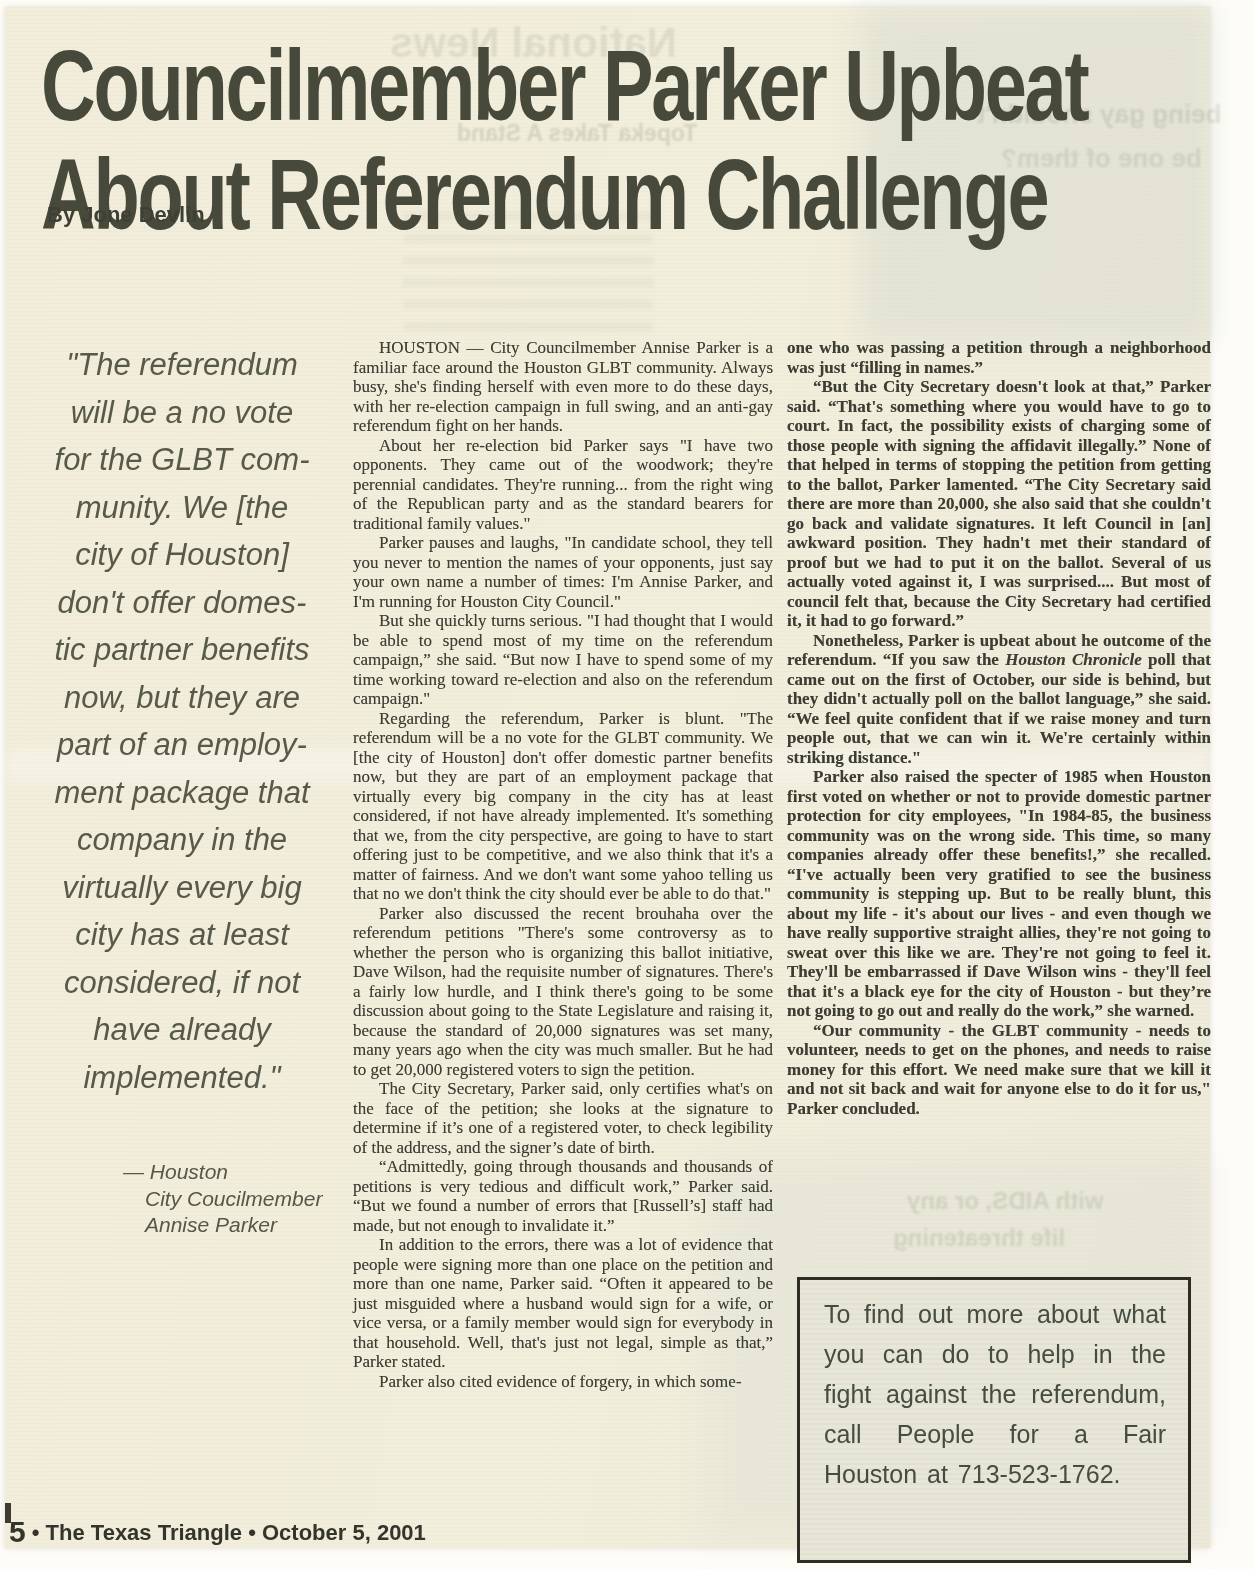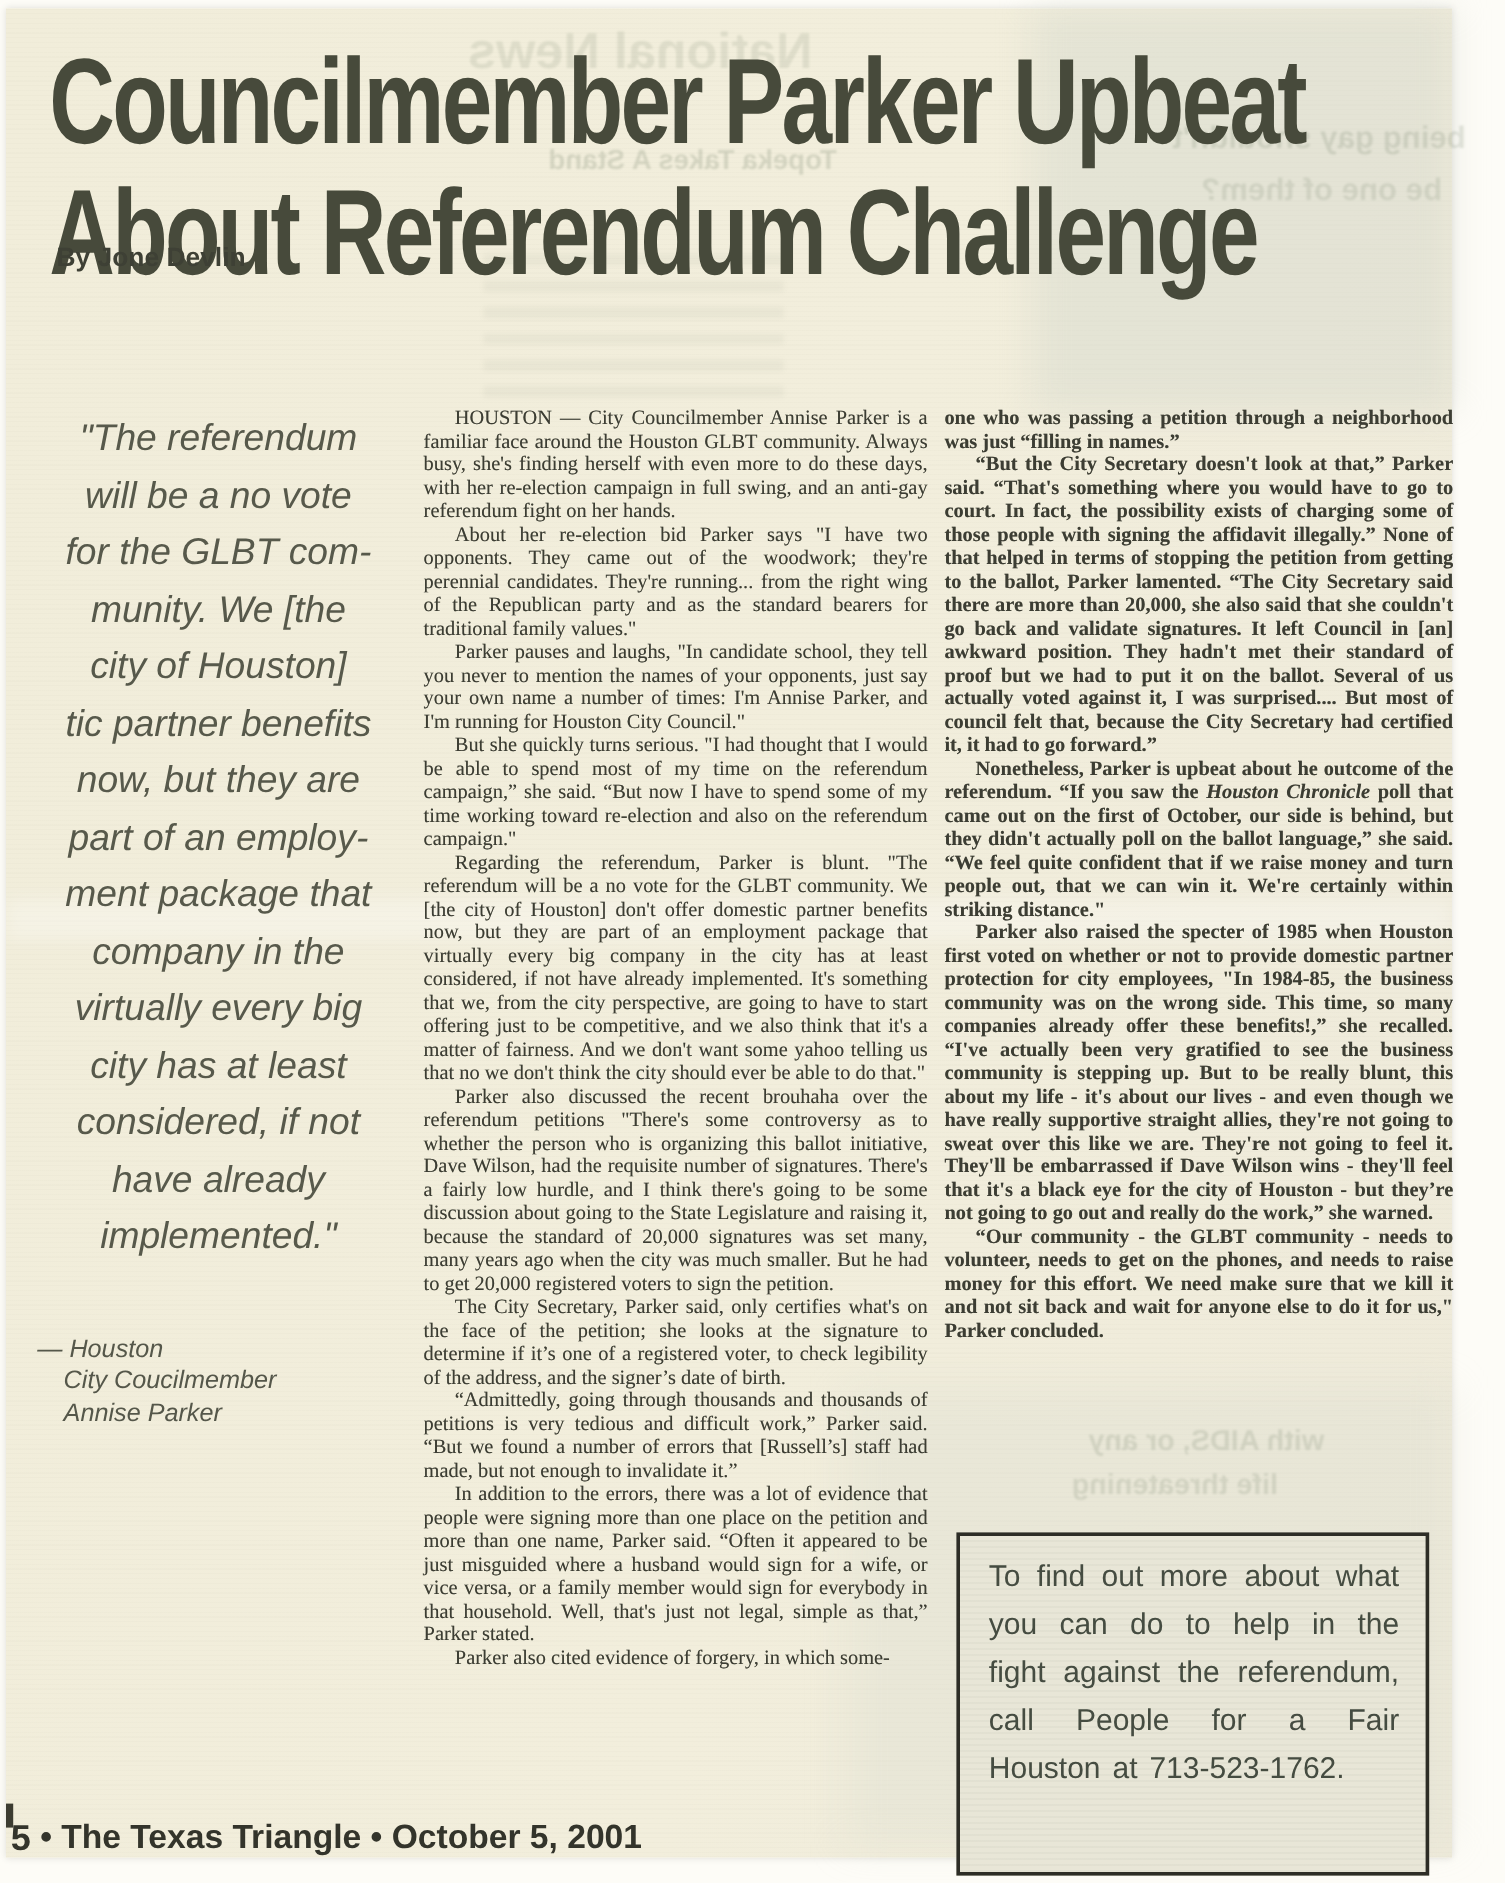--- a/index.html
+++ b/index.html
@@ -31,21 +31,21 @@
   .headline .hl-line{
     display:block;font-weight:bold;font-size:101px;line-height:109px;
     letter-spacing:-3px;transform:scaleX(0.75);transform-origin:0 0;white-space:nowrap;
   }
   .byline{position:absolute;left:42px;top:195px;font-weight:bold;font-size:22px;color:#3e4035;}
 
   .pullquote{position:absolute;left:26px;top:334px;width:302px;color:#57594b;}
   .pq-line{
     font-style:italic;font-size:31px;line-height:47.5px;text-align:center;white-space:nowrap;
   }
-  .pq-attr{margin-top:58px;}
+  .pq-attr{margin-top:58px;margin-left:92px;}
   .attr-line{font-style:italic;font-size:21px;line-height:26.5px;color:#55574a;text-align:left;}
   .attr-line + .attr-line{padding-left:22px;}
 
   .bodycol{position:absolute;top:331px;color:#3c3d33;
     font-family:"Liberation Serif",serif;font-size:17px;line-height:19.5px;}
   .col-1{left:348px;width:420px;}
   .col-2{left:782px;width:424px;font-weight:bold;}
   .para{margin:0;text-align:justify;text-indent:26px;text-shadow:0 0 .4px rgba(60,61,51,.45);}
   .para.noind{text-indent:0;}
   .para .ital{font-style:italic;}
@@ -57,21 +57,21 @@
       repeating-linear-gradient(0deg, rgba(110,120,105,0.05) 0 2px, rgba(0,0,0,0) 2px 5px),
       #e8e6d7;
     padding:14px 22px 0 24px;
   }
   .infobox-text{
     font-size:25px;line-height:40px;color:#454c41;text-align:justify;word-spacing:3px;
   }
 
   .footer{position:absolute;left:4px;top:1508px;color:#33342b;white-space:nowrap;}
   .footer .pgnum{font-weight:bold;font-size:30px;vertical-align:-2px;}
-  .footer .fttext{font-weight:bold;font-size:28px;margin-top:37px;}
+  .footer .fttext{font-weight:bold;font-size:22px;margin-top:37px;}
 
   .bleed-item{
     position:absolute;transform:scaleX(-1);color:#5d6d55;white-space:nowrap;
     filter:blur(1px);pointer-events:none;
   }
 </style>
 </head>
 <body>
 
 <div class="paper">
@@ -97,20 +97,21 @@
   </h1>
   <div class="byline">By Jone Devlin</div>
 
   <aside class="pullquote">
     <div>
         <div class="pq-line">"The referendum</div>
         <div class="pq-line">will be a no vote</div>
         <div class="pq-line">for the GLBT com-</div>
         <div class="pq-line">munity. We [the</div>
         <div class="pq-line">city of Houston]</div>
+        <div class="pq-line">don't offer domes-</div>
         <div class="pq-line">tic partner benefits</div>
         <div class="pq-line">now, but they are</div>
         <div class="pq-line">part of an employ-</div>
         <div class="pq-line">ment package that</div>
         <div class="pq-line">company in the</div>
         <div class="pq-line">virtually every big</div>
         <div class="pq-line">city has at least</div>
         <div class="pq-line">considered, if not</div>
         <div class="pq-line">have already</div>
         <div class="pq-line">implemented."</div>

